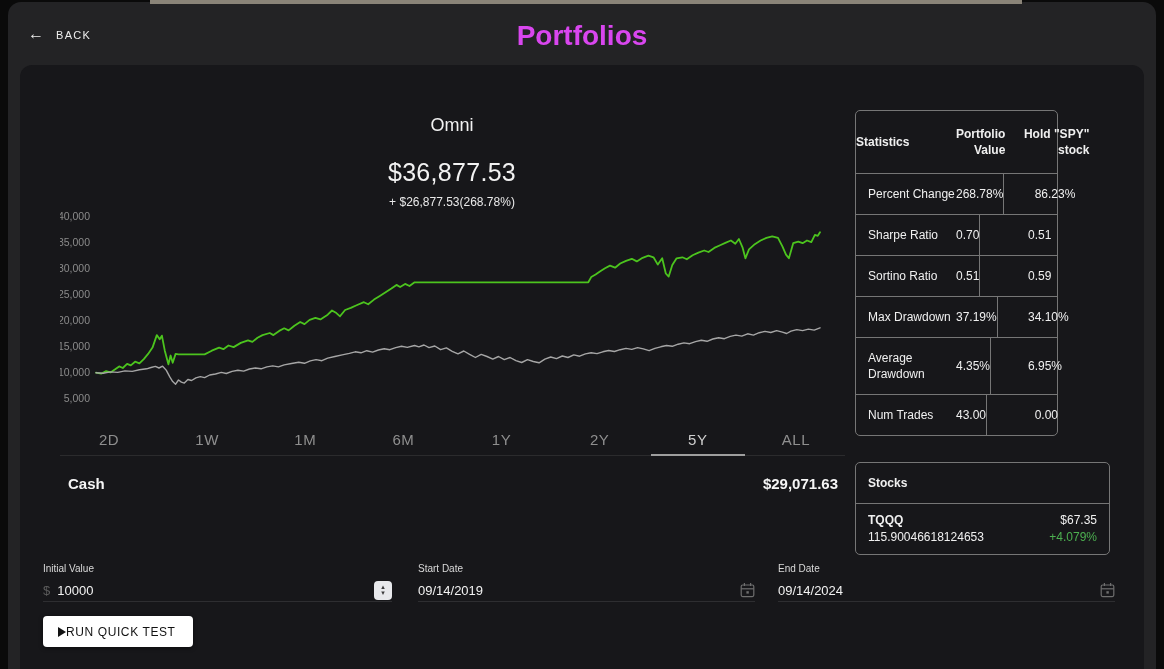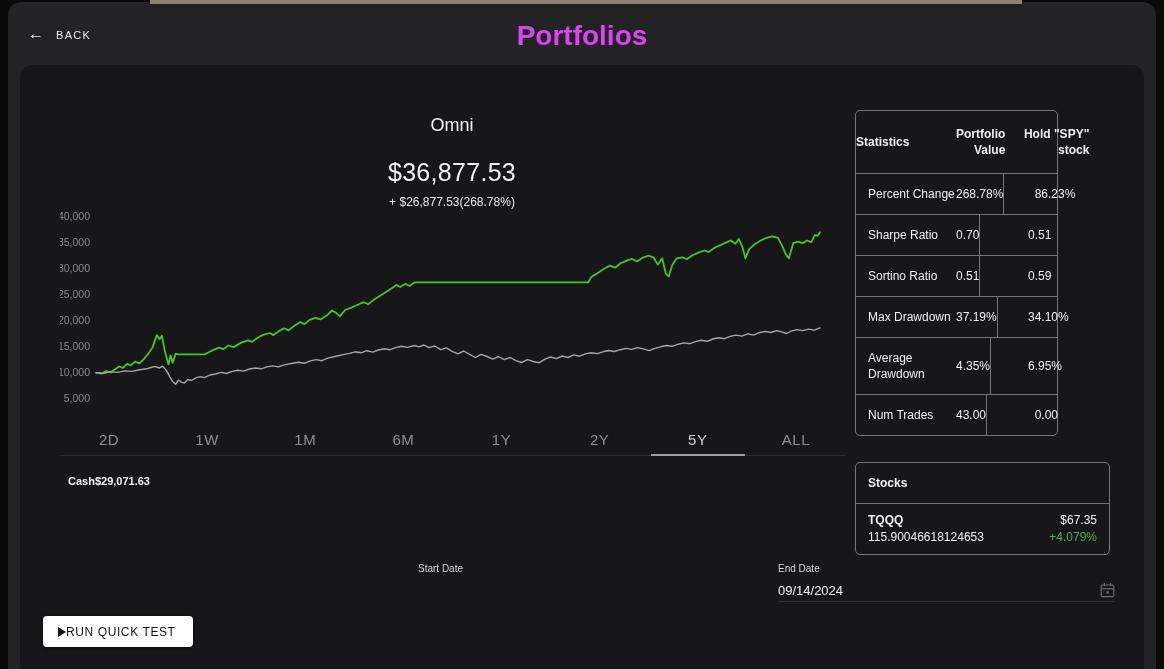--- a/index.html
+++ b/index.html
@@ -23,22 +23,22 @@
   .chart-svg text { fill:#8b8b8b; font-size:10.5px; font-family:"Liberation Sans","DejaVu Sans",sans-serif; }
 
   
   .tabs { position:absolute; left:40px; top:358px; width:785px; height:33px; display:flex; border-bottom:1px solid #2b2b2d; }
   .tab { flex:1; display:flex; align-items:center; justify-content:center; font-size:15px; letter-spacing:0.6px;
     color:#8f8f8f; cursor:pointer; position:relative; }
   .tab.active { color:#cfcfcf; }
   .tab.active::after { content:""; position:absolute; left:2px; right:2px; bottom:-1px; height:2px; background:#9e9e9e; }
 
   
-  .cash-row { position:absolute; left:48px; top:410px; width:770px; display:flex; 
-    color:#f5f5f5; font-size:11px; font-weight:bold; }
+  .cash-row { position:absolute; left:48px; top:410px; width:770px; display:flex; justify-content:space-between;
+    color:#f5f5f5; font-size:15px; font-weight:bold; }
 
   
   .stats { position:absolute; left:835px; top:45px; width:203px; border:1px solid #767676; border-radius:5px; color:#f0f0f0; }
   .t-row { display:grid; grid-template-columns:100px 1fr 84px; align-items:center; }
   .t-head { font-weight:bold; font-size:12px; }
   .t-head .cell { padding:15px 0; }
   .t-body .t-row { border-top:1px solid #767676; font-size:12px; }
   .t-body .c3 { border-left:1px solid #767676; align-self:stretch; display:flex; align-items:center; justify-content:flex-end; }
   .cell { padding:12px 0; line-height:16px; }
   .c1 { padding-left:12px; }
@@ -168,23 +168,44 @@
           <div class="h-sym">TQQQ</div>
           <div class="h-shares">115.90046618124653</div>
         </div>
         <div>
           <div class="h-price">$67.35</div>
           <div class="h-change" id="holding-change" style="color: rgb(76, 175, 80);">+4.079%</div>
         </div>
       </div>
     </div>
 
+    <div class="field" style="left:23px; width:349px;">
+      <div class="field-label">Initial Value</div>
+      <div class="field-row">
+        <span class="prefix">$</span>
+        <input type="text" value="10000" style="">
+        <div class="spinner">
+          <span>▴</span>
+          <span>▾</span>
+        </div>
+      </div>
+    </div>
 
     <div class="field" style="left:398px; width:337px;">
       <div class="field-label">Start Date</div>
+      <div class="field-row">
+        <input type="text" value="09/14/2019" style="">
+        <svg class="cal-icon" viewBox="0 0 15 16" fill="none">
+          <rect x="1.2" y="3" width="12.6" height="11.6" rx="1.5" stroke="#6e6e6e" stroke-width="1.2"></rect>
+          <line x1="1.2" y1="6.8" x2="13.8" y2="6.8" stroke="#6e6e6e" stroke-width="1.2"></line>
+          <line x1="4.4" y1="1" x2="4.4" y2="4" stroke="#6e6e6e" stroke-width="1.2"></line>
+          <line x1="10.6" y1="1" x2="10.6" y2="4" stroke="#6e6e6e" stroke-width="1.2"></line>
+          <rect x="6.4" y="9.2" width="2.4" height="2.4" fill="#6e6e6e"></rect>
+        </svg>
+      </div>
     </div>
 
     <div class="field" style="left:758px; width:337px;">
       <div class="field-label">End Date</div>
       <div class="field-row">
         <input type="text" value="09/14/2024" style="">
         <svg class="cal-icon" viewBox="0 0 15 16" fill="none">
           <rect x="1.2" y="3" width="12.6" height="11.6" rx="1.5" stroke="#6e6e6e" stroke-width="1.2"></rect>
           <line x1="1.2" y1="6.8" x2="13.8" y2="6.8" stroke="#6e6e6e" stroke-width="1.2"></line>
           <line x1="4.4" y1="1" x2="4.4" y2="4" stroke="#6e6e6e" stroke-width="1.2"></line>

